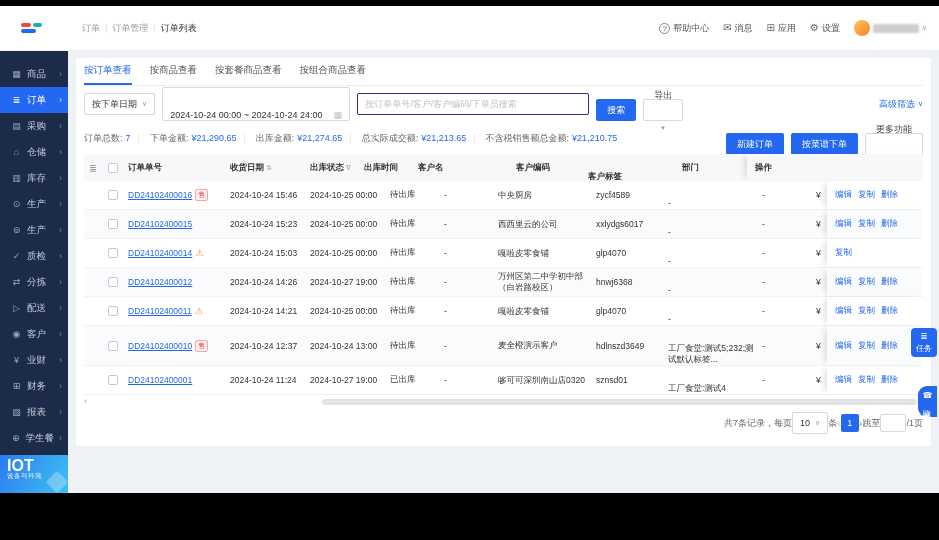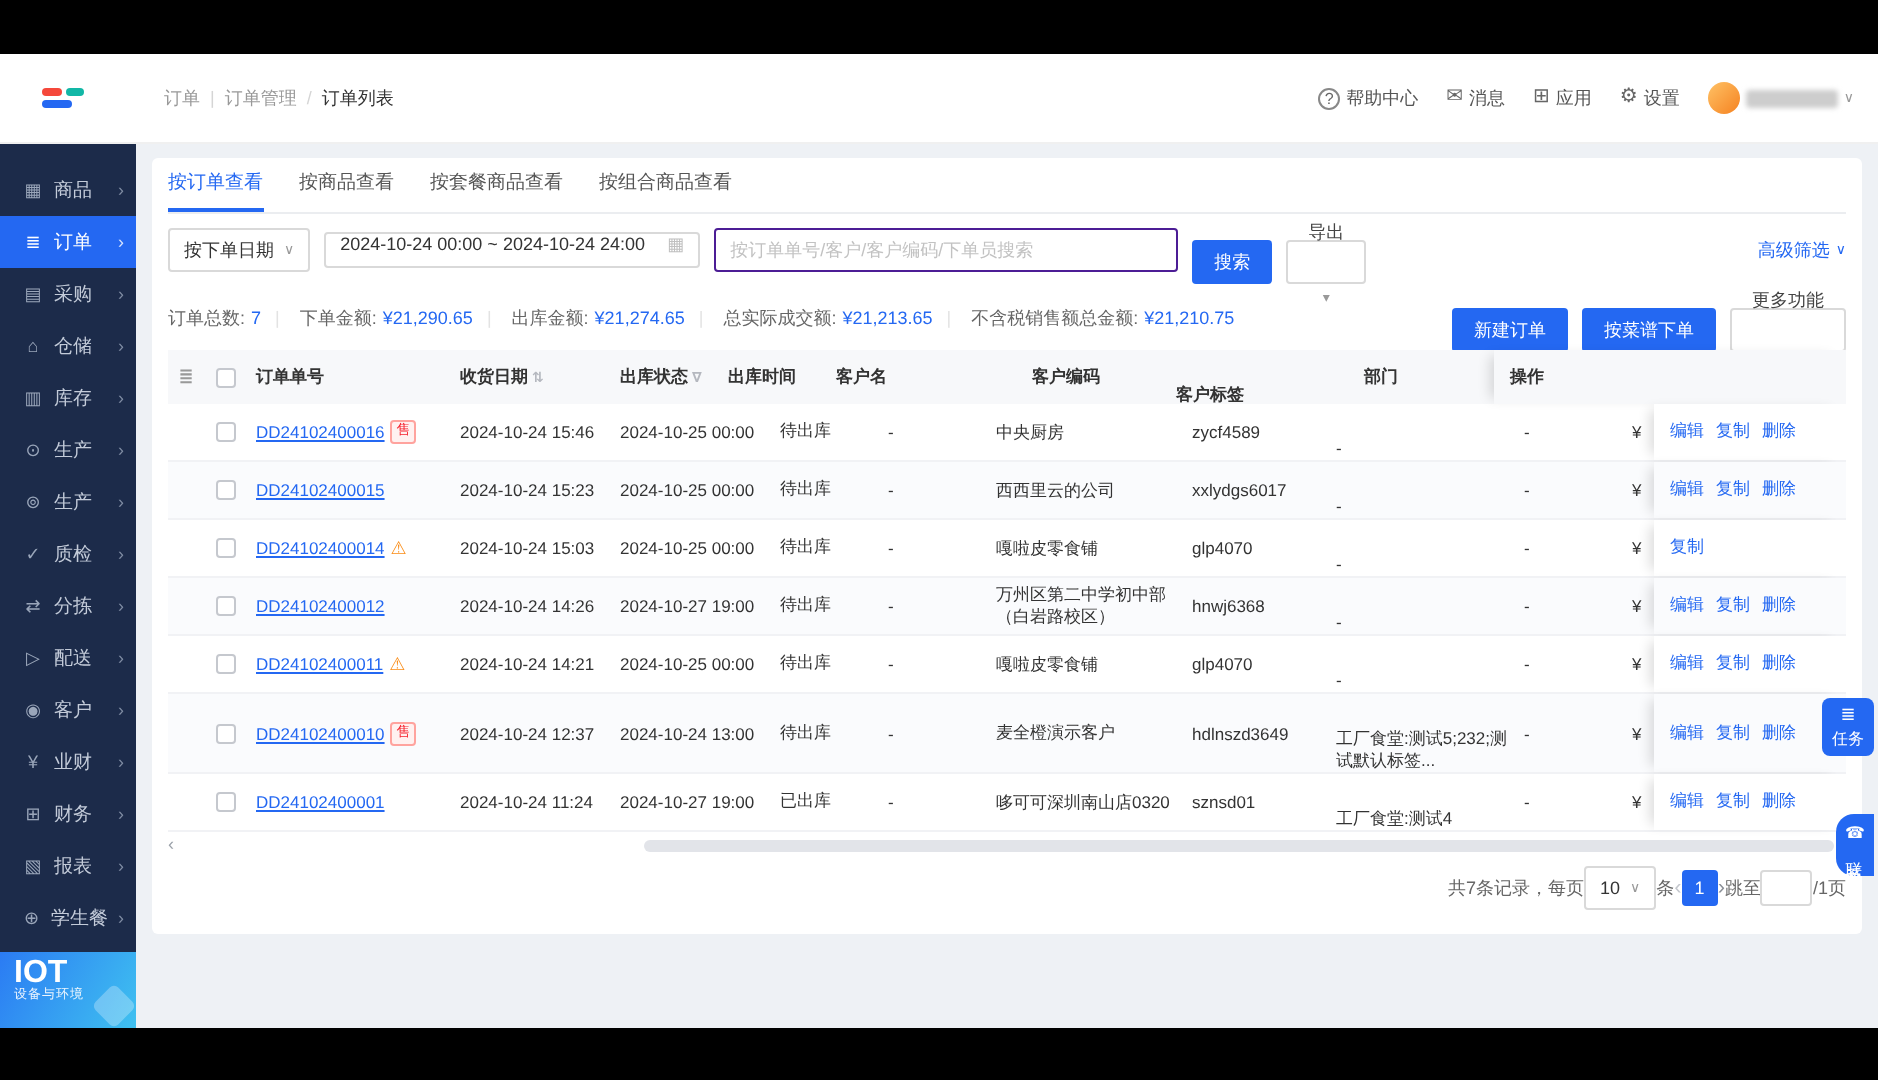--- a/index.html
+++ b/index.html
@@ -1,21 +1,21 @@
 <!DOCTYPE html>
 <html><head>
 <meta charset="utf-8">
 <style>
   html,body{margin:0;padding:0;}
   body{
     width:939px;height:540px;position:relative;overflow:hidden;background:#000;
     font-family:"Liberation Sans","DejaVu Sans",sans-serif;
     -webkit-font-smoothing:antialiased;
   }
-  .stage{position:absolute;top:27px;left:0;width:939px;height:487px;background:#eef1f5;overflow:hidden;}
+  .stage{position:absolute;top:6px;left:0;width:939px;height:487px;background:#eef1f5;overflow:hidden;}
 
   
   .topbar{height:45px;background:#fff;display:flex;align-items:center;box-sizing:border-box;border-bottom:1px solid #f0f0f0;}
   .logo{width:68px;display:flex;justify-content:center;align-items:center;cursor:pointer;}
   .logo-inner{width:26px;display:flex;flex-wrap:wrap;gap:2px;align-items:center;}
   .lg{height:4px;border-radius:2px;display:block;}
   .lg-r{width:10px;background:#f5483b;}
   .lg-g{width:9px;background:#12b7a6;}
   .lg-b{width:15px;background:#2468f2;}
   .breadcrumb{font-size:9px;color:#999;display:flex;gap:5px;align-items:center;margin-left:14px;}
@@ -50,21 +50,21 @@
   .content{flex:1;padding:7px 8px;box-sizing:border-box;overflow:hidden;position:relative;}
   .card{background:#fff;border-radius:3px;box-sizing:border-box;padding:0 8px 6px 8px;display:flex;flex-direction:column;overflow:hidden;}
 
   .tabs{display:flex;gap:18px;border-bottom:1px solid #ebedf0;height:27px;align-items:stretch;}
   .tab{font-size:9.5px;color:#555;display:flex;align-items:center;border-bottom:2px solid transparent;box-sizing:border-box;cursor:pointer;}
   .tab.active{color:#2468f2;font-weight:normal;border-bottom-color:#2468f2;}
 
   .filter-row{display:flex;align-items:center;gap:7px;height:36px;flex:none;}
   .select{border:1px solid #d9d9d9;border-radius:2px;height:22px;display:inline-flex;align-items:center;padding:0 7px;font-size:9px;color:#333;gap:5px;background:#fff;cursor:pointer;box-sizing:border-box;}
   .sel-caret{font-size:7px;color:#999;}
-  .date-input{border:1px solid #d9d9d9;border-radius:2px;height:18px;display:flex;align-items:flex-start;padding:0 7px;font-size:9px;color:#333;width:188px;box-sizing:border-box;justify-content:space-between;cursor:pointer;}
+  .date-input{border:1px solid #d9d9d9;border-radius:2px;height:34px;display:flex;align-items:flex-end;padding:0 7px;font-size:9px;color:#333;width:188px;box-sizing:border-box;justify-content:space-between;cursor:pointer;}
   .cal-icon{color:#c0c0c0;font-size:9px;}
   .search-input{border:1px solid #4c1d95;border-radius:2px;height:22px;width:232px;font-size:9px;padding:0 7px;box-sizing:border-box;color:#333;outline:none;font-family:inherit;}
   .search-input::placeholder{color:#c2c2c2;}
   .btn{height:22px;border-radius:2px;font-size:9px;display:inline-flex;align-items:center;justify-content:center;padding:0 10px;box-sizing:border-box;cursor:pointer;border:1px solid transparent;white-space:nowrap;margin-top:12px;}
   .btn-primary{background:#2468f2;color:#fff;}
   .btn-plain{background:#fff;border-color:#d9d9d9;color:#444;gap:22px;flex-direction:column;}
   .adv-link{margin-left:auto;color:#2468f2;font-size:9px;display:flex;gap:3px;align-items:center;cursor:pointer;white-space:nowrap;}
 
   .summary-row{display:flex;align-items:center;height:32px;font-size:9px;color:#666;flex:none;}
   .stats{display:flex;align-items:center;overflow:hidden;white-space:nowrap;}

